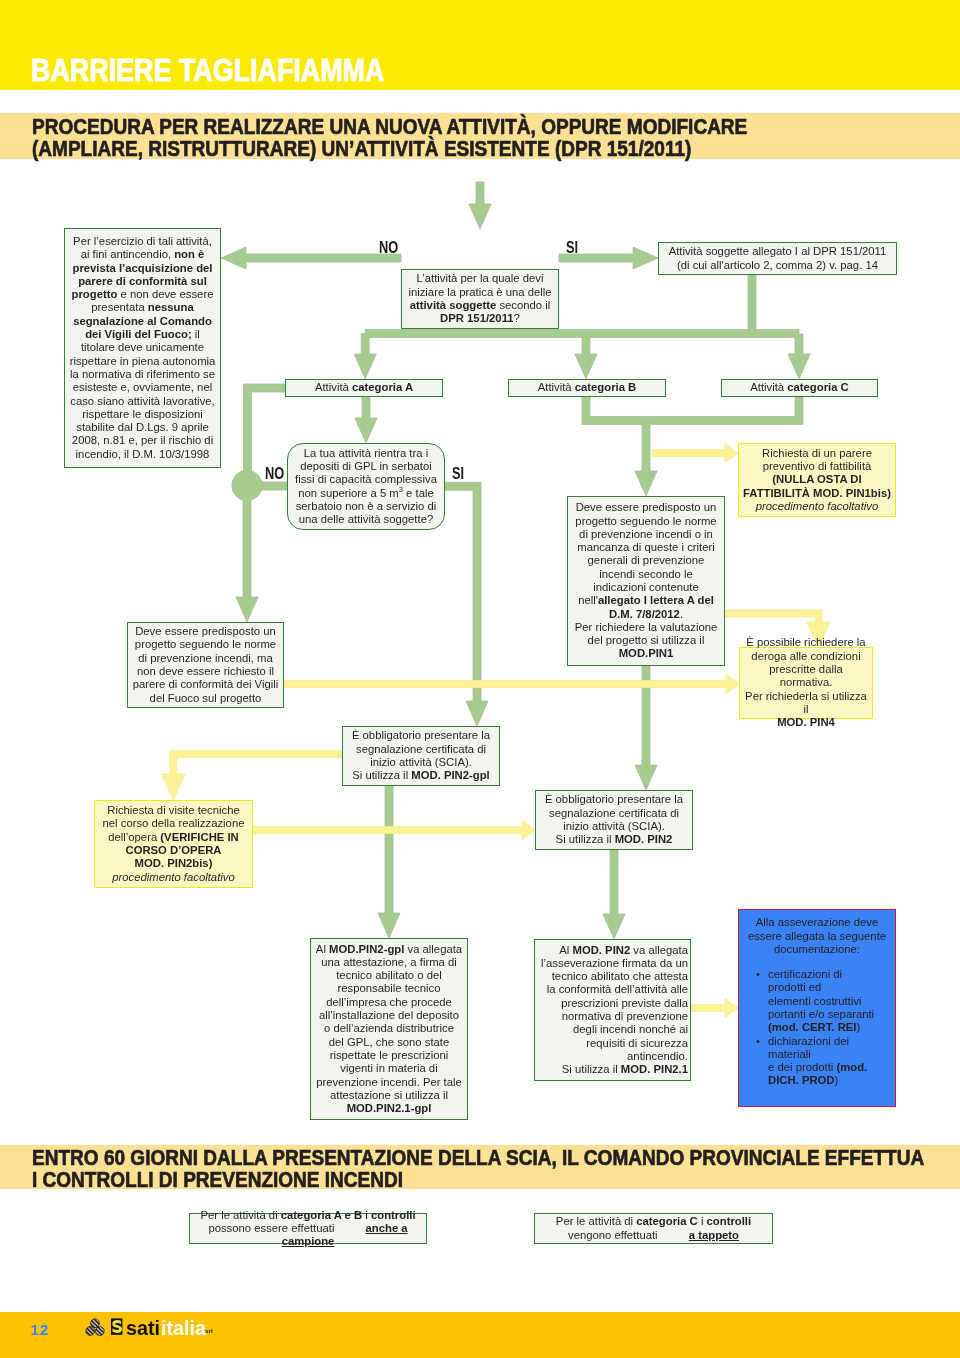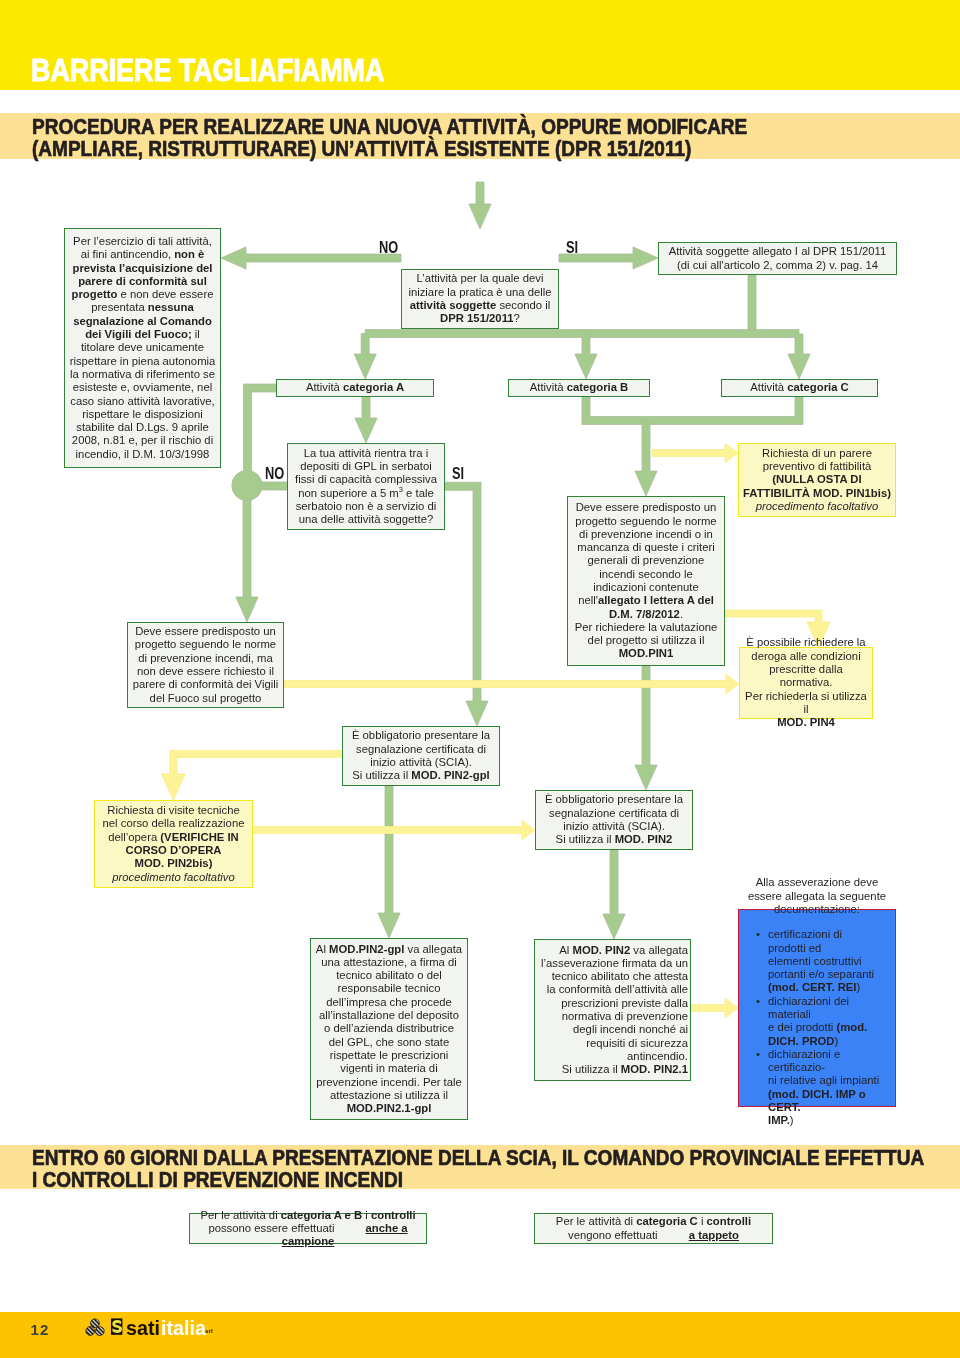--- a/index.html
+++ b/index.html
@@ -39,21 +39,21 @@
   .box sup{font-size:7.6px;vertical-align:super;line-height:0;}
   .box u{text-decoration:underline;margin-left:28px;}
   ul.docs{margin:12px;padding:0;list-style:none;text-align:left;}
   ul.docs li{position:relative;padding-left:15px;margin:0;}
   ul.docs li:before{content:"\2022";position:absolute;left:3px;top:0;}
 
   .lbl{position:absolute;font-size:16px;font-weight:bold;color:#1a1a1a;
        line-height:16px;white-space:nowrap;transform:scaleX(0.80);transform-origin:0 0;}
 
   
-  #page-number{left:30.5px;top:1322px;font-size:15px;font-weight:bold;color:#404040;
+  #page-number{left:30.5px;top:1322px;font-size:15px;font-weight:bold;color:#3b82f6;
        line-height:15px;letter-spacing:1.1px;}
   #logo{left:85px;top:1317px;width:140px;height:28px;}
   #logo svg{position:absolute;left:0;top:0;}
   #logo span{position:absolute;font-weight:bold;line-height:20px;
      transform-origin:0 0;white-space:nowrap;}
   #logo-sati{left:41px;top:0.5px;font-size:21px;color:#191004;transform:scaleX(0.94);}
   #logo-italia{left:76px;top:0.5px;font-size:21px;color:#ffffff;transform:scaleX(0.94);}
   #logo-srl{left:120px;top:4px;font-size:6px;color:#191004;letter-spacing:.2px;}
 </style>
 </head>
@@ -102,30 +102,30 @@
   <div id="boxes-layer">
       <div class="box " style="left: 64px; top: 228px; width: 157px; height: 240px;">
         <span>Per l’esercizio di tali attività,<br>ai fini antincendio, <b>non è<br>prevista l’acquisizione del<br>parere di conformità sul<br>progetto</b> e non deve essere<br>presentata <b>nessuna<br>segnalazione al Comando<br>dei Vigili del Fuoco;</b> il<br>titolare deve unicamente<br>rispettare in piena autonomia<br>la normativa di riferimento se<br>esisteste e, ovviamente, nel<br>caso siano attività lavorative,<br>rispettare le disposizioni<br>stabilite dal D.Lgs. 9 aprile<br>2008, n.81 e, per il rischio di<br>incendio, il D.M. 10/3/1998</span>
       </div>
       <div class="box " style="left: 401px; top: 229px; width: 158px; height: 60px; margin-top: 40px;">
         <span>L’attività per la quale devi<br>iniziare la pratica è una delle<br><b>attività soggette</b> secondo il<br><b>DPR 151/2011</b>?</span>
       </div>
       <div class="box " style="left: 658px; top: 242px; width: 239px; height: 33px;">
         <span>Attività soggette allegato I al DPR 151/2011<br>(di cui all'articolo 2, comma 2) v. pag. 14</span>
       </div>
-      <div class="box " style="left: 276px; top: 379px; width: 158px; height: 18px;">
+      <div class="box " style="left: 285px; top: 379px; width: 158px; height: 18px;">
         <span>Attività <b>categoria A</b></span>
       </div>
-      <div class="box " style="left: 508px; top: 379px; width: 142px; height: 18px; justify-content: center;">
+      <div class="box " style="left: 508px; top: 379px; width: 158px; height: 18px; justify-content: center;">
         <span>Attività <b>categoria B</b></span>
       </div>
       <div class="box " style="left: 721px; top: 379px; width: 157px; height: 18px;">
         <span>Attività <b>categoria C</b></span>
       </div>
-      <div class="box " style="left: 287px; top: 443px; width: 158px; height: 87px;">
+      <div class="box " style="left: 287px; top: 443px; width: 158px; height: 87px; border-radius: 16px;">
         <span>La tua attività rientra tra i<br>depositi di GPL in serbatoi<br>fissi di capacità complessiva<br>non superiore a 5 m<sup>3</sup> e tale<br>serbatoio non è a servizio di<br>una delle attività soggette?</span>
       </div>
       <div class="box yellow" style="left: 738px; top: 443px; width: 158px; height: 74px;">
         <span>Richiesta di un parere<br>preventivo di fattibilità<br><b>(NULLA OSTA DI<br>FATTIBILITÀ MOD. PIN1bis)</b><br><i>procedimento facoltativo</i></span>
       </div>
       <div class="box " style="left: 567px; top: 496px; width: 158px; height: 170px;">
         <span>Deve essere predisposto un<br>progetto seguendo le norme<br>di prevenzione incendi o in<br>mancanza di queste i criteri<br>generali di prevenzione<br>incendi secondo le<br>indicazioni contenute<br>nell'<b>allegato I lettera A del<br>D.M. 7/8/2012</b>.<br>Per richiedere la valutazione<br>del progetto si utilizza il<br><b>MOD.PIN1</b></span>
       </div>
       <div class="box " style="left: 127px; top: 622px; width: 157px; height: 86px;">
         <span>Deve essere predisposto un<br>progetto seguendo le norme<br>di prevenzione incendi, ma<br>non deve essere richiesto il<br>parere di conformità dei Vigili<br>del Fuoco sul progetto</span>
@@ -151,21 +151,20 @@
       <div class="box " style="left: 189px; top: 1213px; width: 238px; height: 31px; text-align: center;">
         <span>Per le attività di <b>categoria A e B</b> i <b>controlli</b><br>possono essere effettuati <b><u>anche a campione</u></b></span>
       </div>
       <div class="box " style="left: 534px; top: 1213px; width: 239px; height: 31px;">
         <span>Per le attività di <b>categoria C</b> i <b>controlli</b><br>vengono effettuati <b><u>a tappeto</u></b></span>
       </div>
       <div class="box pink" style="left: 738px; top: 909px; width: 158px; height: 198px;">
         <span><span>Alla asseverazione deve<br>essere allegata la seguente<br>documentazione:</span><ul class="docs">
             <li>certificazioni di prodotti ed<br>elementi costruttivi<br>portanti e/o separanti<br><b>(mod. CERT. REI</b>)</li>
             <li>dichiarazioni dei materiali<br>e dei prodotti <b>(mod.<br>DICH. PROD</b>)</li>
-            <li>dichiarazioni e certificazio-<br>ni relative agli impianti<br><b>(mod. DICH. IMP o CERT.<br>IMP.</b>)</li>
           </ul></span>
       </div>
     </div>
 
   <div class="abs" id="page-number">12</div>
 
   <div class="abs" id="logo">
     <svg width="136" height="26" viewBox="0 0 136 26">
       <defs>
         <pattern id="hazard" patternUnits="userSpaceOnUse" width="2.9" height="2.9" patternTransform="rotate(-45)">

